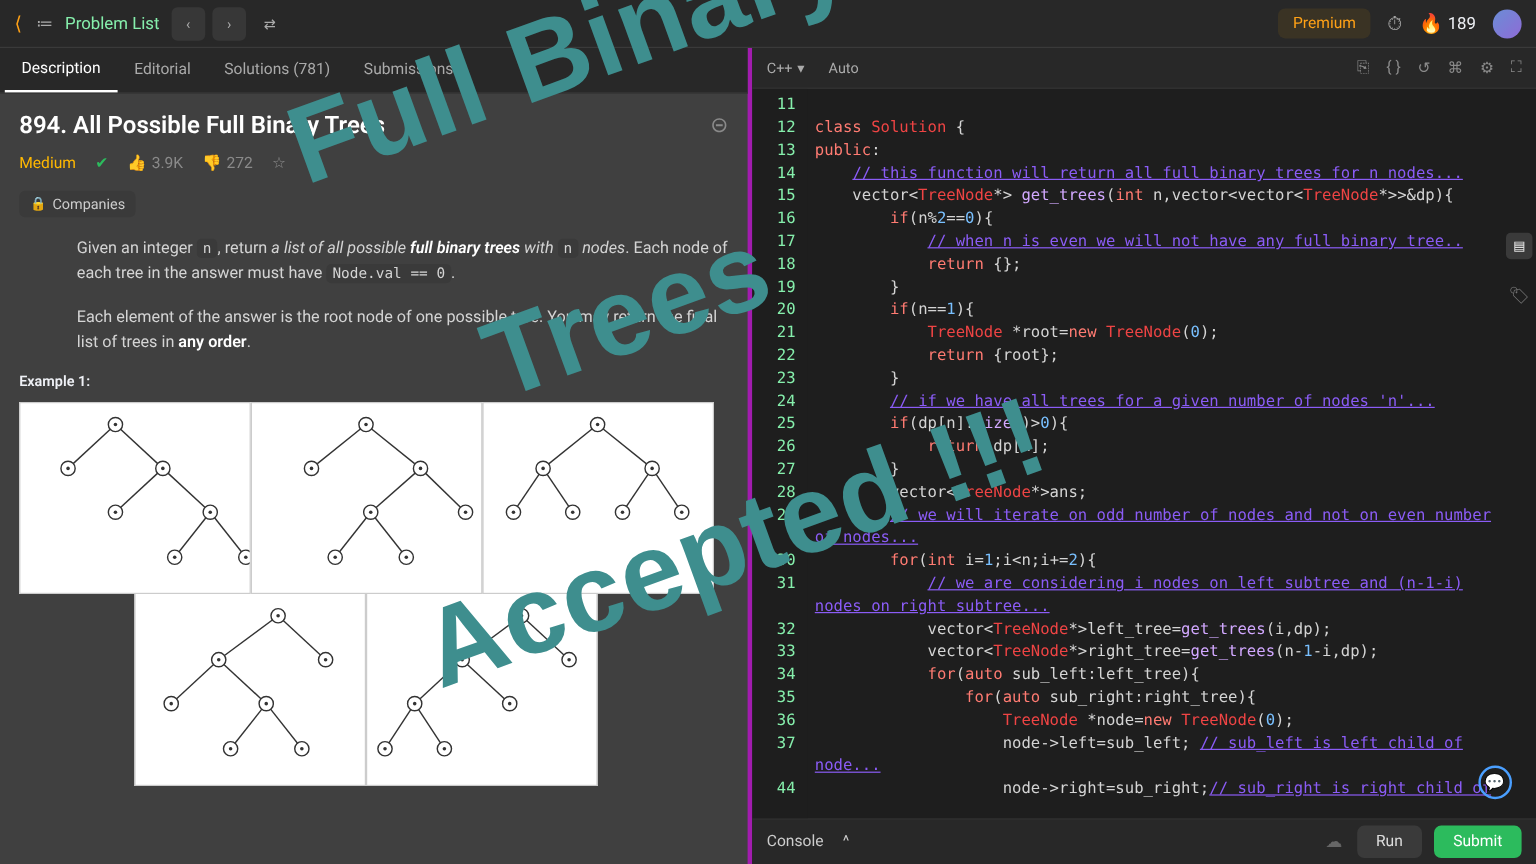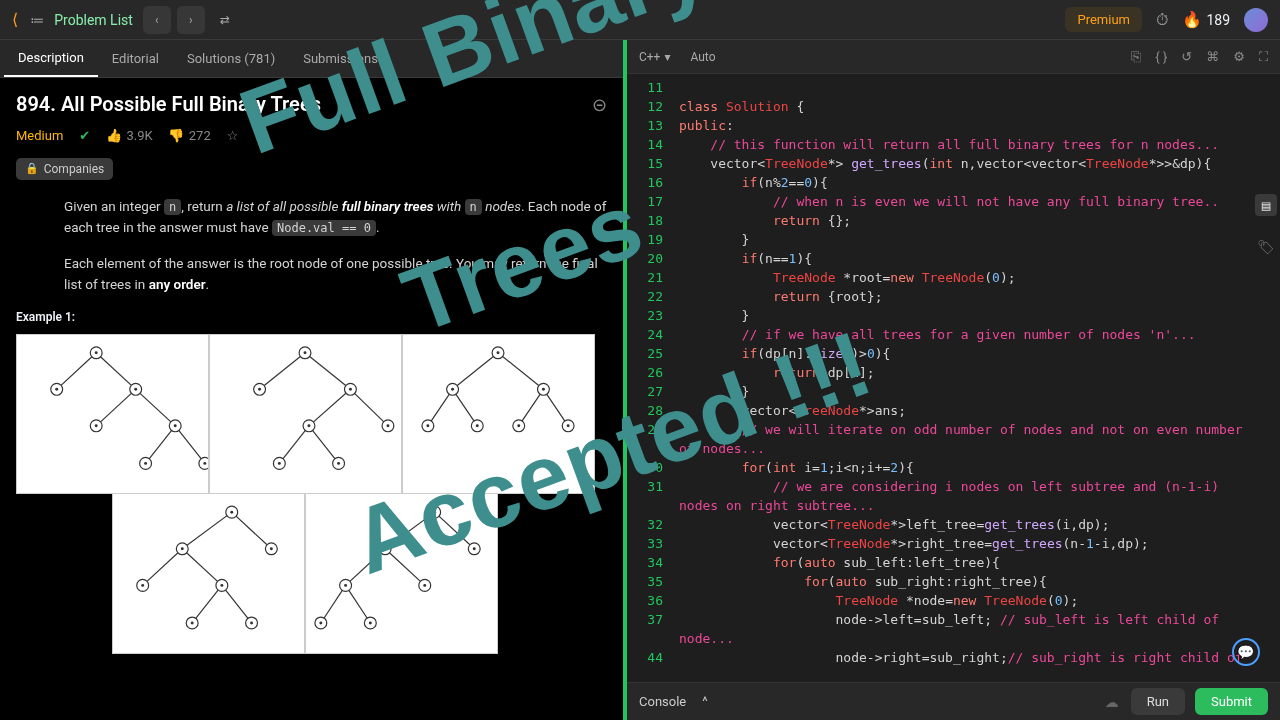--- a/index.html
+++ b/index.html
@@ -15,21 +15,21 @@
   .topbar .spacer { flex: 1; }
   .premium { background: #3a3324; color: #ffa116; padding: 5px 12px; border-radius: 6px; font-size: 13px; margin-right: 14px; cursor: pointer; }
   .top-icon { color: #aaa; margin-right: 14px; font-size: 16px; cursor: pointer; }
   .streak { display: flex; align-items: center; margin-right: 14px; }
   .flame { color: #ff6f00; margin-right: 4px; }
   .streak-count { color: #eff1f6; font-size: 14px; }
   .avatar { width: 24px; height: 24px; border-radius: 50%; background: linear-gradient(135deg,#6b8dd6,#8e6bd6); }
 
   
   .main { display: flex; height: calc(720px - 40px); }
-  .left { width: 627px; background: #000000; display: flex; flex-direction: column; border-right: 4px solid #22c55e; }
+  .left { width: 627px; background: #404040; display: flex; flex-direction: column; border-right: 4px solid #a21caf; }
   .right { flex: 1; background: #1e1e1e; display: flex; flex-direction: column; }
 
   
   .lp-tabs { display: flex; background: #282828; border-bottom: 1px solid #3a3a3a; height: 38px; align-items: center; padding: 0 4px; }
   .lp-tab { padding: 0 14px; font-size: 13px; color: #aaa; height: 100%; display: flex; align-items: center; cursor: pointer; }
   .lp-tab.active { color: #fff; border-bottom: 2px solid #fff; }
 
   .lp-body { flex: 1; overflow: hidden; padding: 14px 16px; position: relative; }
   .title-row { display: flex; align-items: center; justify-content: space-between; margin-bottom: 12px; gap: 31px; }
   .title { font-size: 20px; font-weight: 600; color: #fff; }
@@ -54,27 +54,27 @@
   svg.tree circle.inner { fill: #333; stroke: none; }
   svg.tree line { stroke: #333; stroke-width: 1.2; }
 
   
   .rp-toolbar { height: 34px; display: flex; align-items: center; padding: 0 12px; border-bottom: 1px solid #333; background: #282828; font-size: 12px; color: #aaa; }
   .lang { display: flex; align-items: center; gap: 4px; cursor: pointer; margin-right: 20px; }
   .auto { cursor: pointer; margin-right: auto; }
   .tool-icon { margin-left: 14px; cursor: pointer; font-size: 13px; color: #8a8a8a; }
 
   .code-area { flex: 1; overflow: hidden; font-family: Menlo, Consolas, monospace; font-size: 13px; line-height: 19px; display: flex; position: relative; }
-  .gutter { width: 46px; text-align: right; padding: 4px 10px 4px 0; color: #22c55e; background: #1e1e1e; user-select: none; }
+  .gutter { width: 46px; text-align: right; padding: 4px 10px 4px 0; color: #86efac; background: #1e1e1e; user-select: none; }
   .gutter div { height: 19px; }
   .code { flex: 1; padding: 4px 0; white-space: pre; color: #d4d4d4; }
   .code .line { height: 19px; padding-left: 6px; }
   .kw { color: #ff7b72; }
   .type { color: #ef4444; }
-  .cm { color: #ec4899; }
+  .cm { color: #8b5cf6; text-decoration: underline; }
   .fn { color: #d2a8ff; }
   .num { color: #79c0ff; }
 
   .right-rail { position: absolute; right: 0; top: 0; width: 28px; height: 100%; display: flex; flex-direction: column; align-items: center; padding-top: 120px; gap: 20px; }
   .right-rail .ricon { width: 22px; height: 22px; color: #747474; font-size: 14px; display: flex; align-items: center; justify-content: center; cursor: pointer; }
   .right-rail .ricon.active { background: #3a3a3a; border-radius: 4px; color: #ddd; }
 
   .rp-footer { height: 38px; background: #282828; border-top: 1px solid #333; display: flex; align-items: center; padding: 0 12px; }
   .console { font-size: 13px; color: #ccc; display: flex; align-items: center; gap: 16px; cursor: pointer; margin-right: auto; }
   .foot-icon { color: #666; margin-right: 12px; font-size: 14px; cursor: pointer; }

